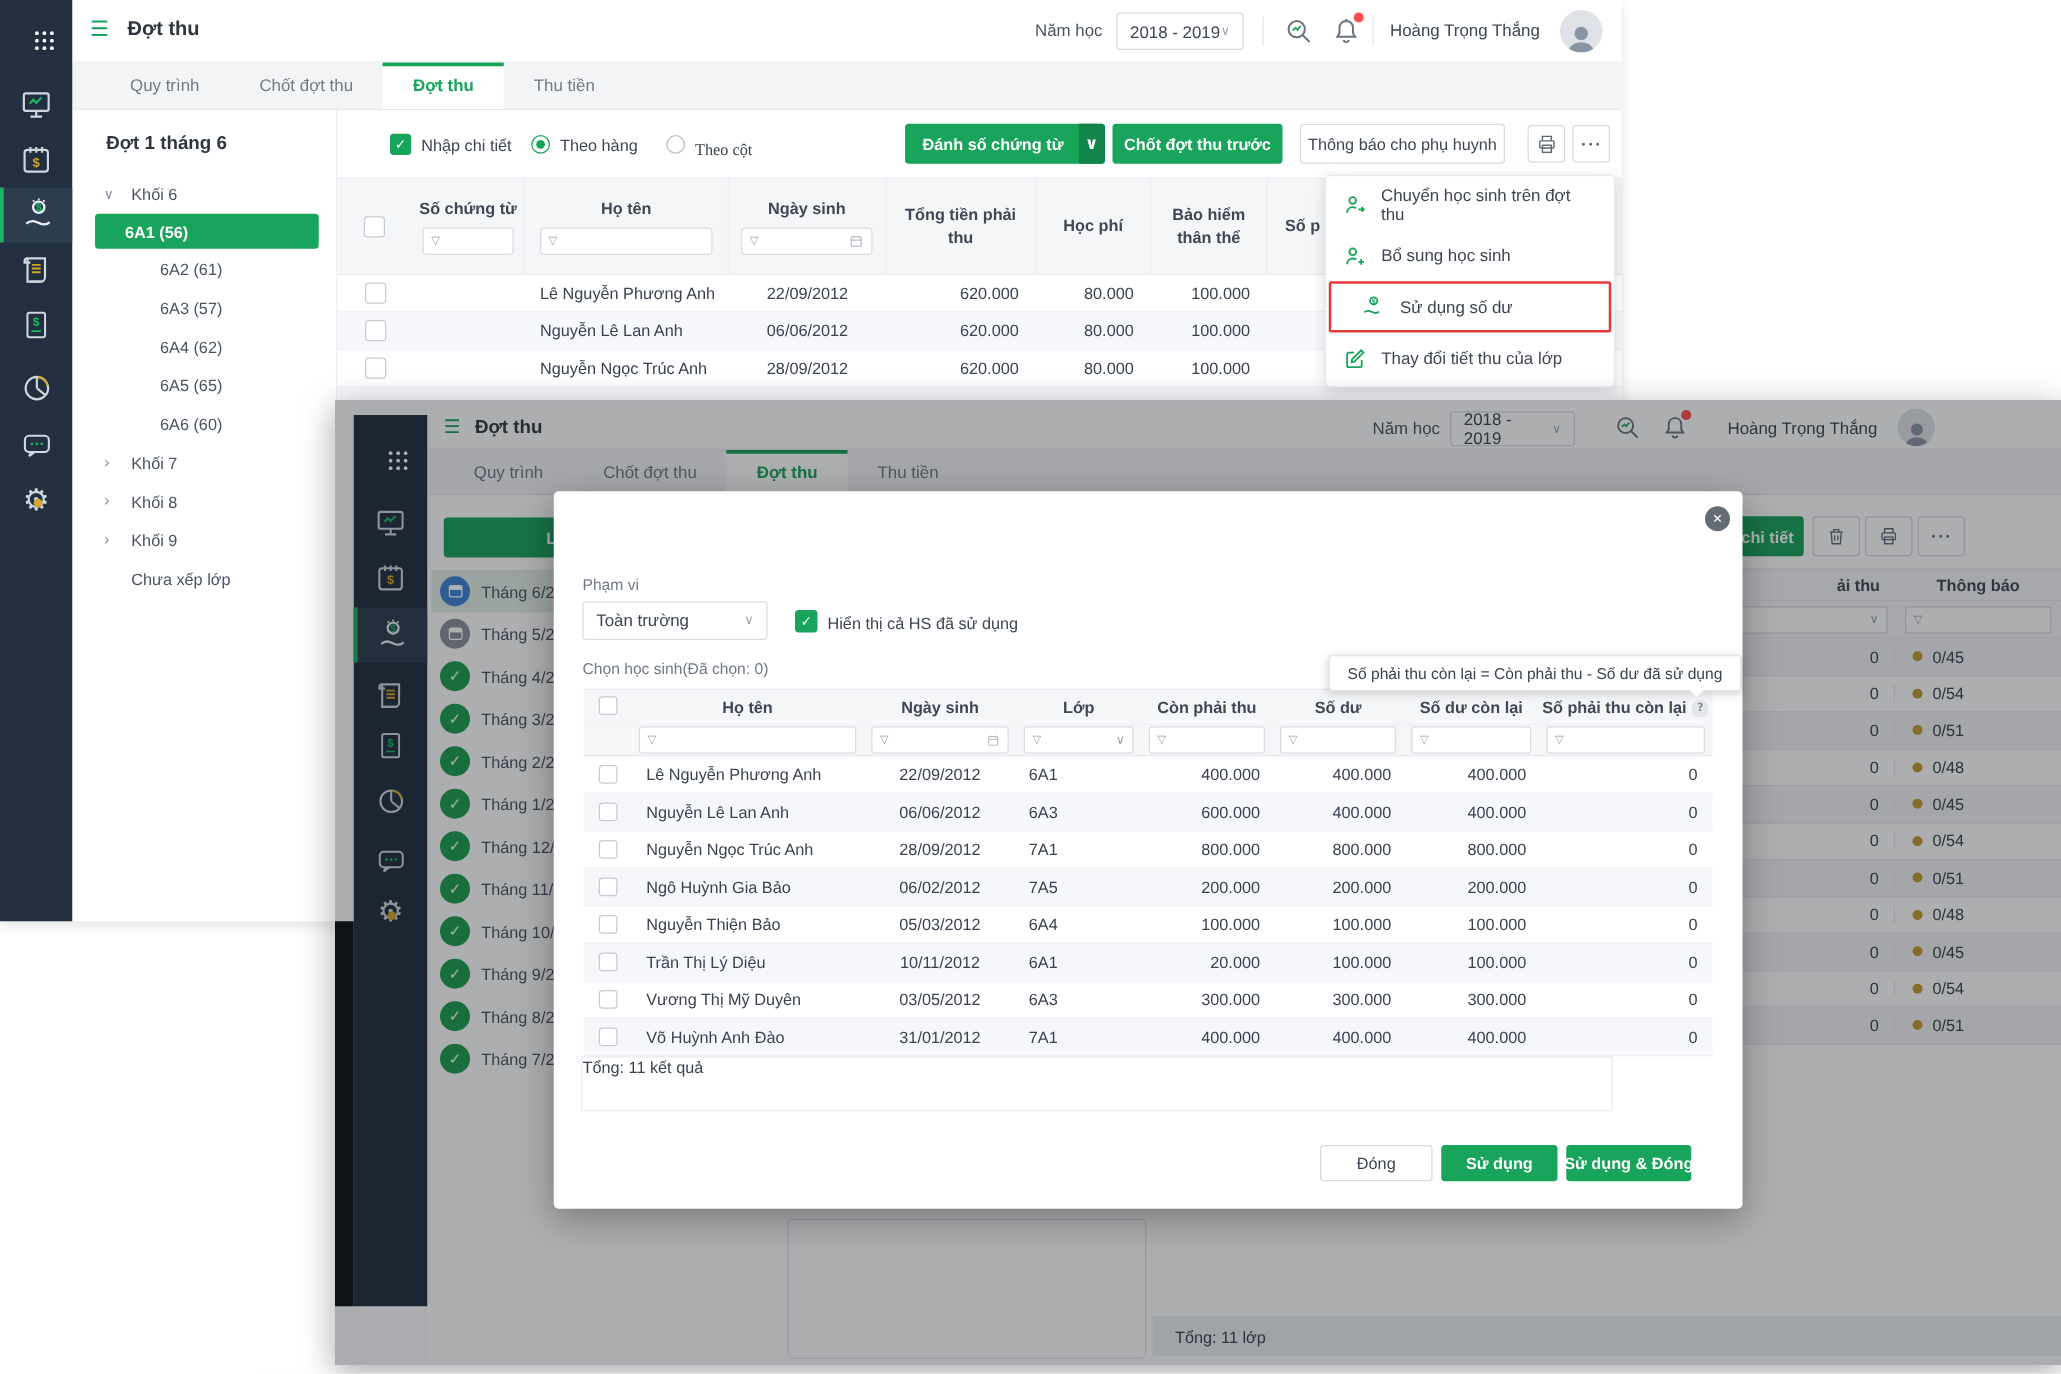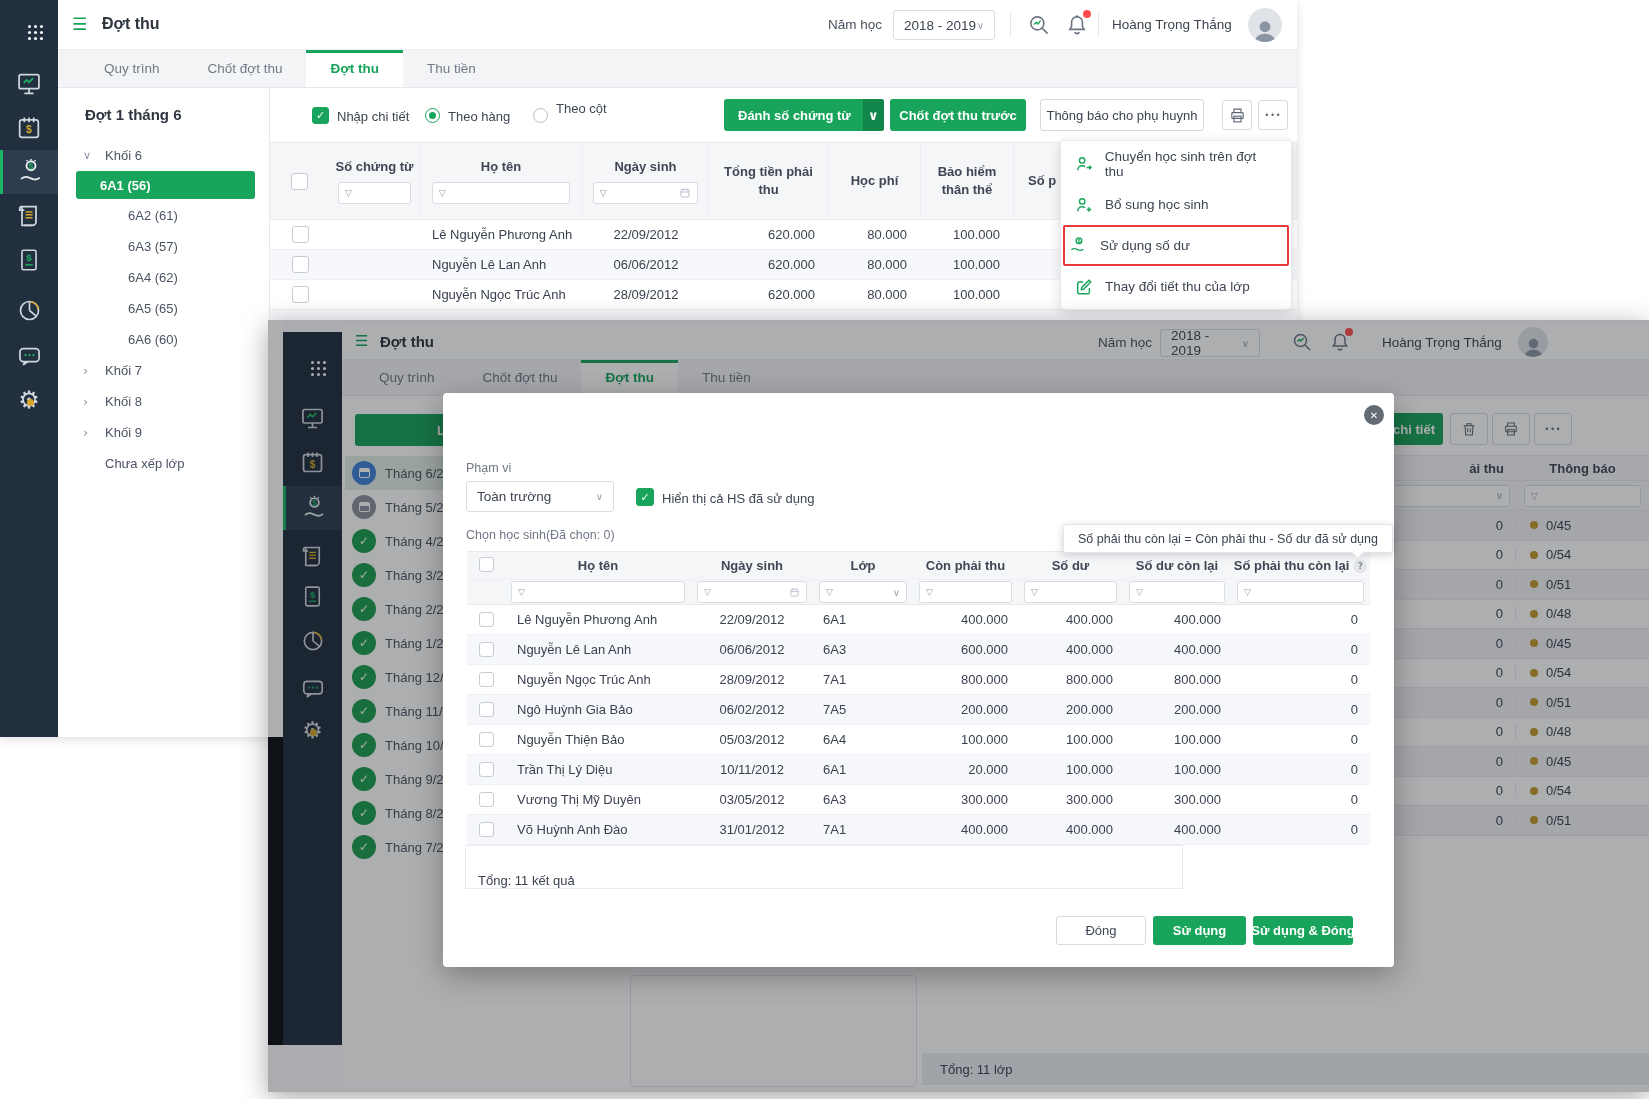--- a/index.html
+++ b/index.html
@@ -69,21 +69,21 @@
   .trow{height:30px;align-items:center;border-bottom:1px solid #eef0f3;font-size:13px;color:#3a4250;}
   .rowsA > div:nth-of-type(even){background:#f7f8fb;}
   .td-c{display:flex;justify-content:center;}
   .td-l{padding-left:12px;}
   .td-r{text-align:right;padding-right:14px;}
 
   
   #menuA{position:absolute;left:1060px;top:140px;width:232px;background:#fff;border:1px solid #e8eaef;border-radius:4px;
          box-shadow:0 3px 12px rgba(0,0,0,.14);z-index:2;padding:2px 0;}
   .menu-item{height:41px;display:flex;align-items:center;gap:12px;padding:0 14px;font-size:13.5px;color:#3d4552;cursor:pointer;}
-  .menu-item.hl{border:2px solid #e5393c;border-radius:2px;margin:0 2px;padding:0 4px;}
+  .menu-item.hl{border:2px solid #e5393c;border-radius:2px;margin:0 2px;padding:0 24px;}
 
   
   #winB{position:absolute;left:268px;top:320px;width:1381px;height:772px;background:#fbfcfd;z-index:3;
         box-shadow:0 6px 26px rgba(0,0,0,.35);}
   #railB{position:absolute;left:15px;top:12px;width:59px;height:713px;}
   #winB .white-strip{position:absolute;left:0;top:0;width:15px;height:417px;background:#fff;}
   #winB .black-strip{position:absolute;left:0;top:417px;width:15px;height:308px;background:#0b0e12;}
   .dim{position:absolute;inset:0;background:rgba(20,23,28,.35);z-index:5;}
 
   
@@ -130,22 +130,22 @@
   .m-sub{font-size:12.5px;color:#707887;}
   .gridM{display:grid;grid-template-columns:38px 186px 122px 100px 105px 105px 108px 139px;}
   #tableM{position:absolute;left:24px;top:158px;width:903px;}
   #tableM .thead{background:#f5f6f8;border-top:1px solid #e8eaef;height:28px;align-items:center;font-size:13px;font-weight:bold;color:#3f4754;}
   #tableM .thead > div{text-align:center;}
   #tableM .frow{background:#f5f6f8;border-top:1px solid #eef0f3;border-bottom:1px solid #e8eaef;height:26px;align-items:center;}
   .mrow{height:30px;align-items:center;border-bottom:1px solid #eef0f3;font-size:13px;color:#3a4250;}
   .mrows > div:nth-of-type(even){background:#f6f7fa;}
   .helpq{display:inline-flex;width:14px;height:14px;border-radius:50%;background:#e4e6ea;color:#858c98;font-size:9px;
          align-items:center;justify-content:center;margin-left:4px;vertical-align:1px;cursor:pointer;}
-  #totalBarM{position:absolute;left:22px;top:452px;width:718px;height:44px;border:1px solid #e8eaef;background:#fff;
-             display:flex;align-items:flex-end;font-size:13px;color:#3a4250;padding-left:12px;}
+  #totalBarM{position:absolute;left:22px;top:452px;width:825px;height:44px;border:1px solid #e8eaef;background:#fff;
+             display:flex;align-items:flex-start;font-size:13px;color:#3a4250;padding-left:0;}
   .m-btn{position:absolute;top:523px;height:29px;}
   svg{display:block;}
 </style>
 </head>
 <body>
 
 <div id="canvas">
 
   <section id="winA">
 
@@ -304,21 +304,21 @@
         </div>
       </div>
     </aside>
 
     <div id="toolbarA">
       <span class="cbx on abs glyph" style="left:42px;top:19px;">✓</span>
       <span class="tb-label abs" style="left:67px;top:21px;">Nhập chi tiết</span>
       <span class="radio on abs" style="left:155px;top:20px;"></span>
       <span class="tb-label abs" style="left:178px;top:21px;">Theo hàng</span>
       <span class="radio abs" style="left:263px;top:20px;"></span>
-      <span class="tb-label abs" style="left:286px;top:13px;">Theo cột</span>
+      <span class="tb-label abs" style="left:286px;top:24px;font-family:Liberation Serif, serif;">Theo cột</span>
 
       <div class="btn btn-green abs" style="left:454px;top:11px;width:160px;height:32px;padding-left:14px;justify-content:flex-start;">
         <span>Đánh số chứng từ</span>
         <span class="split-chev glyph">∨</span>
       </div>
       <div class="btn btn-green abs" style="left:620px;top:11px;width:136px;height:32px;">Chốt đợt thu trước</div>
       <div class="btn btn-white abs" style="left:770px;top:11px;width:164px;height:32px;">Thông báo cho phụ huynh</div>
       <div class="btn-icon abs" style="left:952px;top:12px;width:30px;height:30px;">
         <svg width="17" height="17" viewBox="0 0 24 24" fill="none" stroke="#5f6774" stroke-width="1.6">
             <path d="M7 8V3h10v5"></path>

